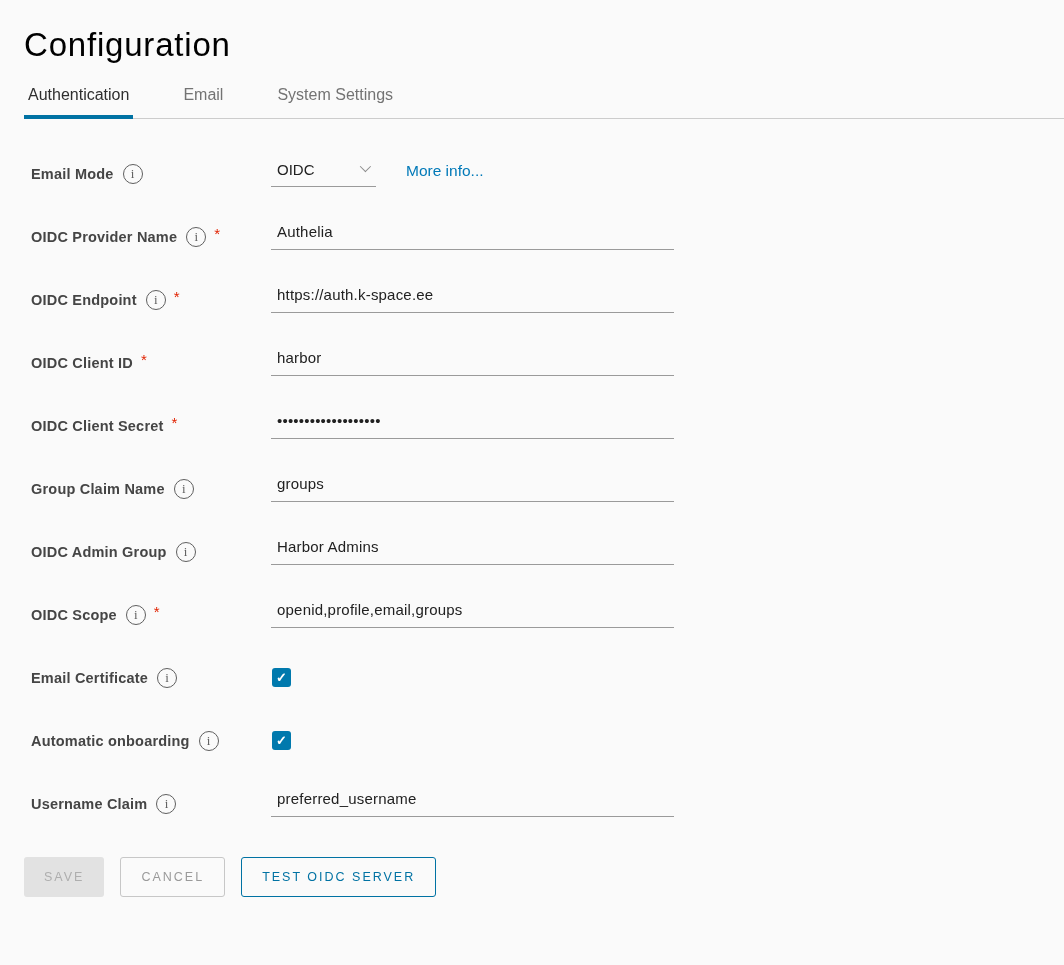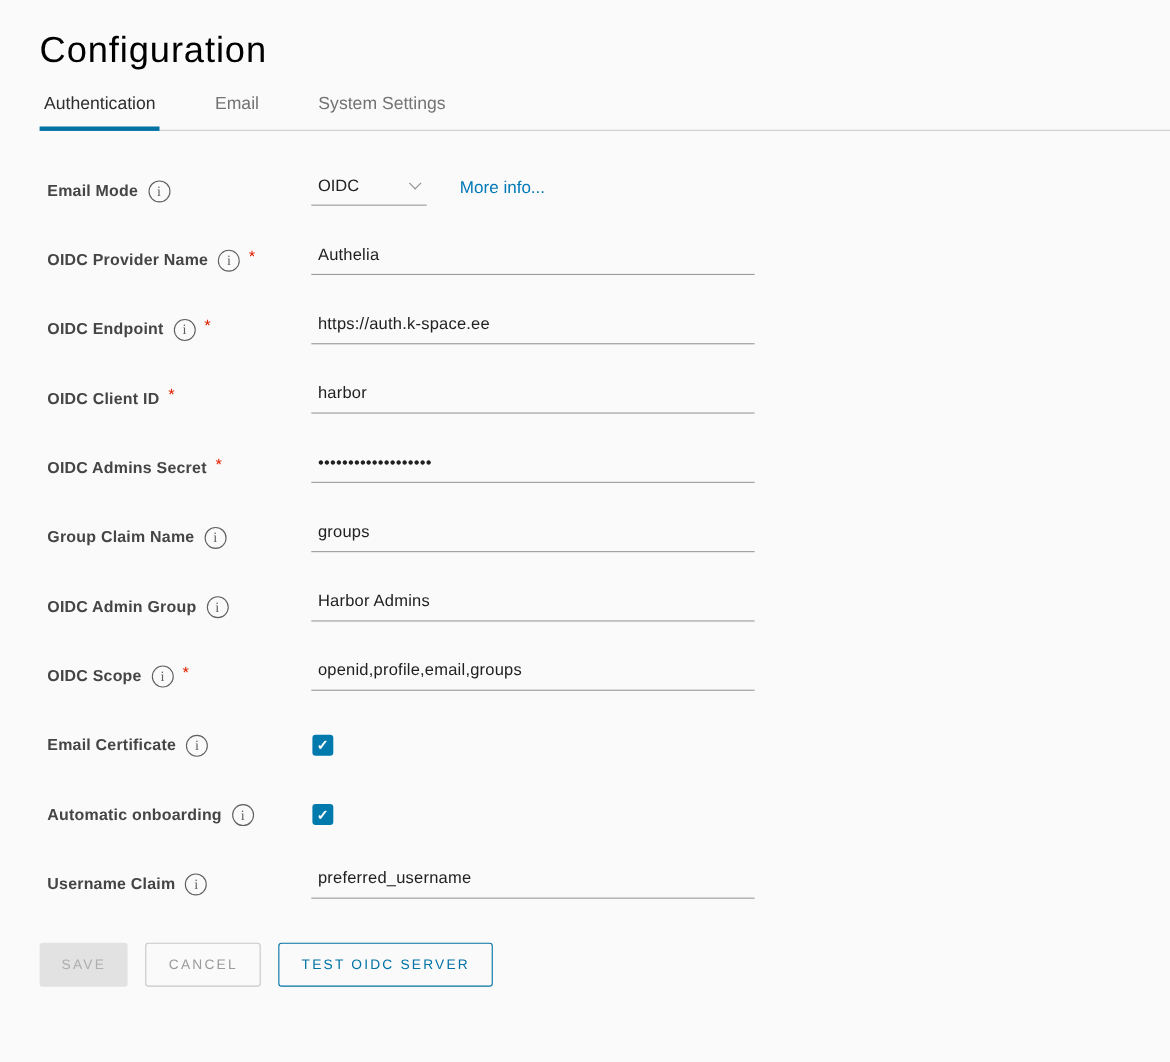--- a/index.html
+++ b/index.html
@@ -3,21 +3,21 @@
 <meta charset="utf-8">
 <style>
   * { box-sizing: border-box; margin: 0; padding: 0; }
   html, body {
     width: 1064px; height: 965px;
     background: #fafafa;
     font-family: "Liberation Sans", sans-serif;
     color: #313131;
     overflow: hidden;
   }
-  .container { padding-left: 36px; }
+  .container { padding-left: 24px; }
 
   
   .page-title {
     padding-top: 26px;
     font-size: 33px;
     font-weight: 300;
     letter-spacing: 0.8px;
     color: #000;
   }
 
@@ -251,21 +251,21 @@
       <span class="required-asterisk">*</span>
     </div>
     <div class="f-control">
 
       <input class="text-input" value="harbor" style="">
 
     </div>
   </div>
       <div class="form-row">
     <div class="f-label">
-      <span class="f-label-text">OIDC Admins Secret</span>
+      <span class="f-label-text">OIDC Client Secret</span>
 
       <span class="required-asterisk">*</span>
     </div>
     <div class="f-control">
 
       <input class="text-input" value="•••••••••••••••••••" style="">
 
     </div>
   </div>
       <div class="form-row">

